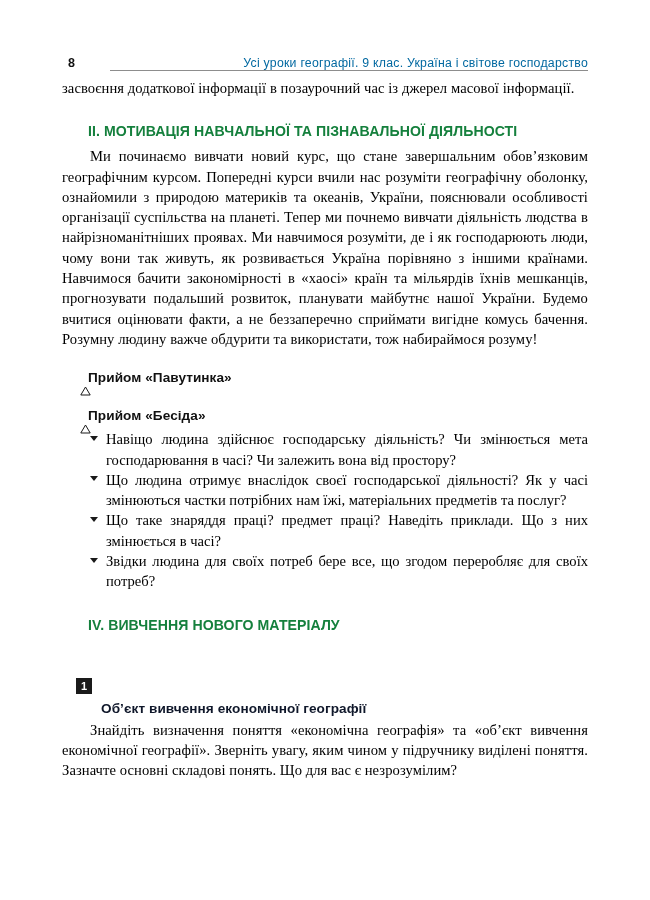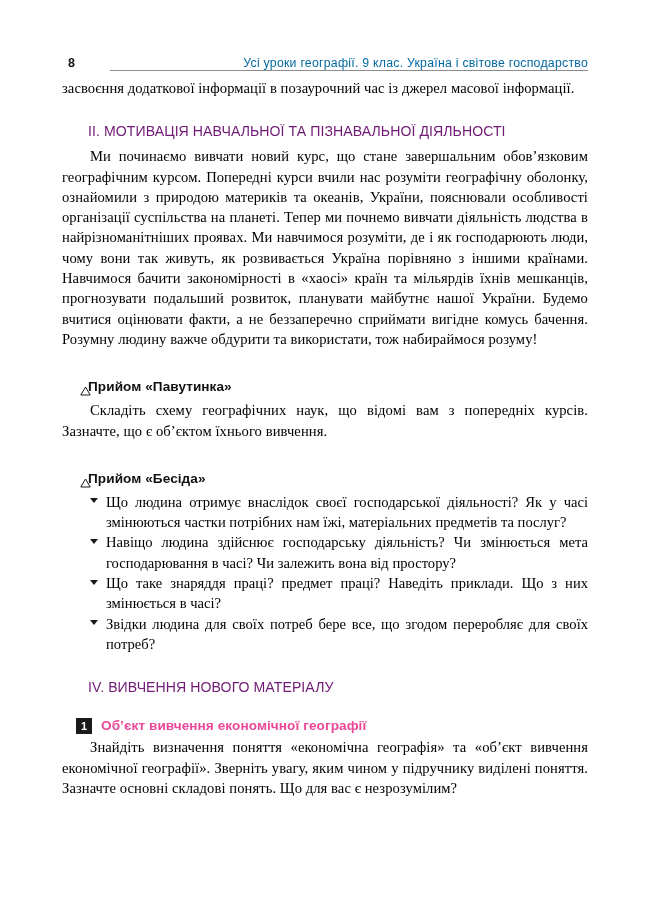--- a/index.html
+++ b/index.html
@@ -77,36 +77,36 @@
     text-align: justify;
     text-justify: inter-word;
     hyphens: manual;
     letter-spacing: 0.005em;
   }
   p.body.indent { text-indent: 28px; }
 
   h2.section {
     margin: 0;
     font-family: "Liberation Sans", "DejaVu Sans", sans-serif;
-    font-weight: normal;
+    font-weight: bold;
     font-size: 14.1px;
     line-height: 19px;
     letter-spacing: 0.005em;
     text-indent: 26px;
-    color: #701a75;
+    color: #15803d;
   }
   h2.section.space-before { margin-top: 24px; }
   h2.section.space-after  { margin-bottom: 5px; }
 
   
   .device {
     display: flex;
-    align-items: center;
+    align-items: flex-end;
     gap: 8px;
-    margin-top: 29px;
+    margin-top: 20px;
     margin-bottom: 4px;
     padding-left: 18px;
   }
   .tri-outline {
     flex: 0 0 auto;
     width: 0;
     height: 0;
     position: relative;
     top: -1px;
     display: inline-block;
@@ -140,22 +140,23 @@
     font-weight: bold;
     font-size: 11px;
     line-height: 16px;
     text-align: center;
   }
   .topic-label {
     font-family: "Liberation Sans", "DejaVu Sans", sans-serif;
     font-weight: bold;
     font-size: 13.6px;
     line-height: 18px;
-    color: #ec4899;
-    letter-spacing: 0.005em;
+    color: #0f172a;
+    letter-spacing: 0.005em;
+    margin-top: 45px;
   }
 
   
   ul.qlist {
     list-style: none;
     margin: 2px 0 0 0;
     padding: 0 0 0 28px;
   }
   ul.qlist li {
     position: relative;
@@ -198,39 +199,38 @@
 
 
     <div class="device">
       <span class="tri-outline">
         <svg width="11" height="10" viewBox="0 0 11 10" aria-hidden="true">
           <polygon points="5.5,1 10.2,9 0.8,9" fill="none" stroke="#1a1a1a" stroke-width="1"></polygon>
         </svg>
       </span>
       <span class="device-label">Прийом «Павутинка»</span>
     </div>
-    <p class="body indent">Складіть схему географічних наук, що відомі вам з попередніх курсів. Зазначте, що є об’єктом їхнього вивчення.</p>
 
     <div class="device">
       <span class="tri-outline">
         <svg width="11" height="10" viewBox="0 0 11 10" aria-hidden="true">
           <polygon points="5.5,1 10.2,9 0.8,9" fill="none" stroke="#1a1a1a" stroke-width="1"></polygon>
         </svg>
       </span>
       <span class="device-label">Прийом «Бесіда»</span>
     </div>
 
     <ul class="qlist">
       <li>
         <span class="bullet"></span>
+        <span class="qtext">Навіщо людина здійснює господарську діяльність? Чи змінюється мета господарювання в часі? Чи залежить вона від простору?</span>
+      </li>
+      <li>
+        <span class="bullet"></span>
         <span class="qtext">Що людина отримує внаслідок своєї господарської діяльності? Як у часі змінюються частки потрібних нам їжі, матеріальних предметів та послуг?</span>
-      </li>
-      <li>
-        <span class="bullet"></span>
-        <span class="qtext">Навіщо людина здійснює господарську діяльність? Чи змінюється мета господарювання в часі? Чи залежить вона від простору?</span>
       </li>
       <li>
         <span class="bullet"></span>
         <span class="qtext">Що таке знаряддя праці? предмет праці? Наведіть приклади. Що з них змінюється в часі?</span>
       </li>
       <li>
         <span class="bullet"></span>
         <span class="qtext">Звідки людина для своїх потреб бере все, що згодом переробляє для своїх потреб?</span>
       </li>
     </ul>

